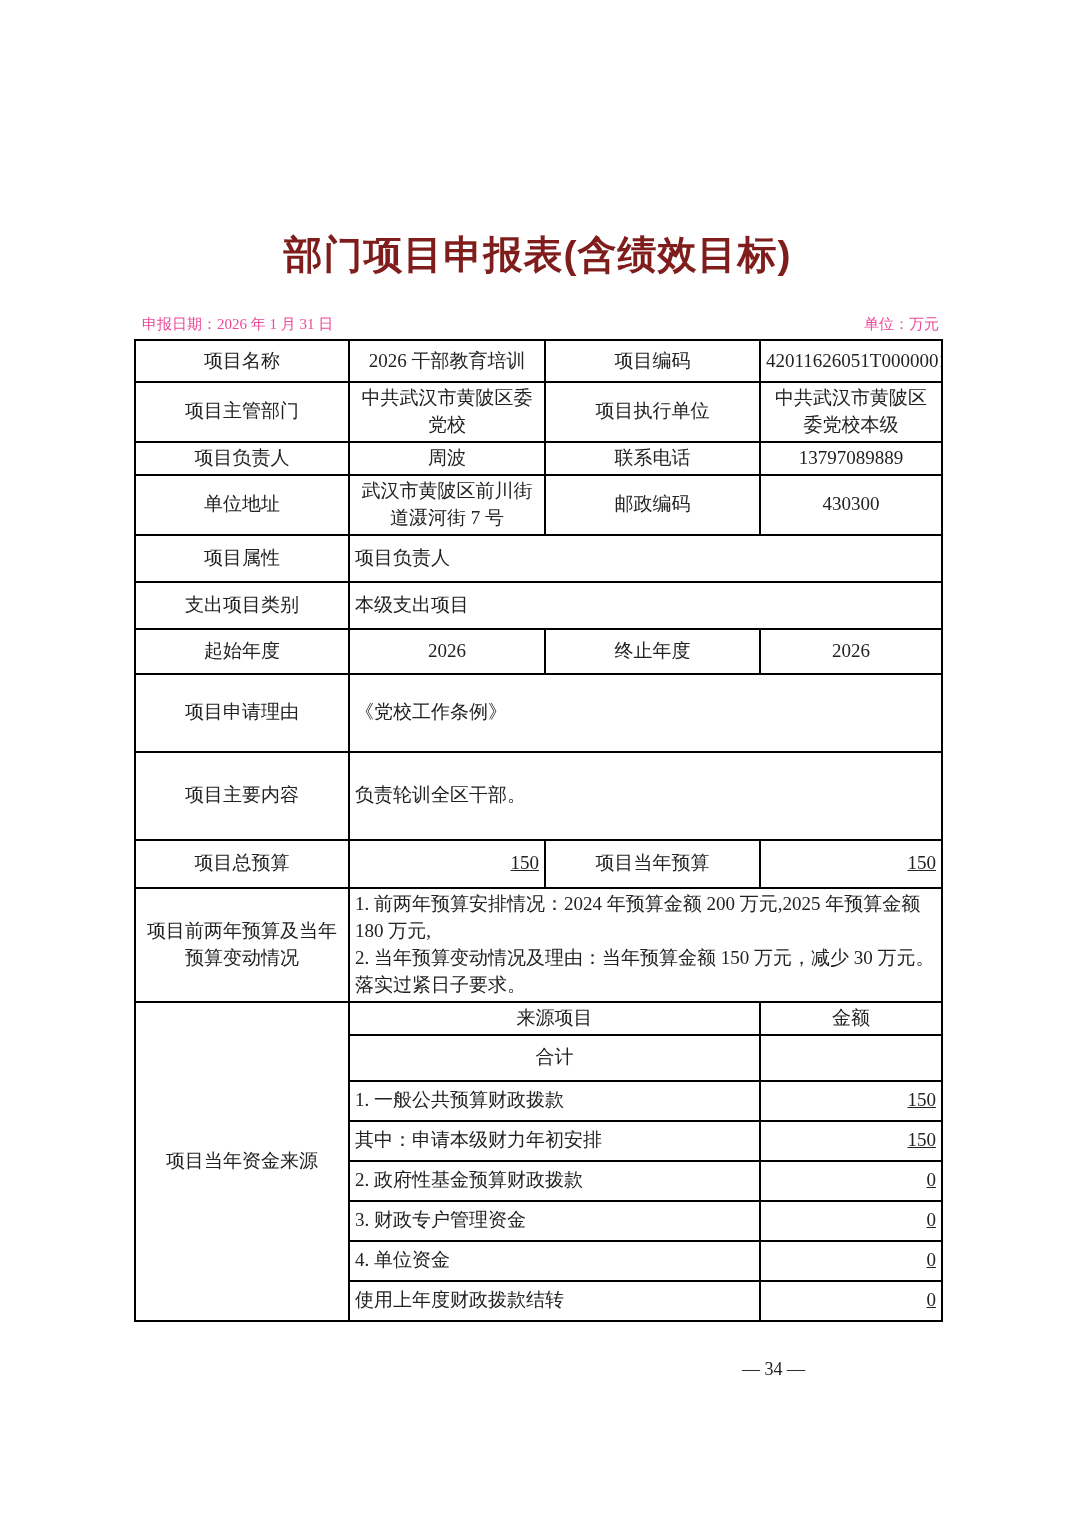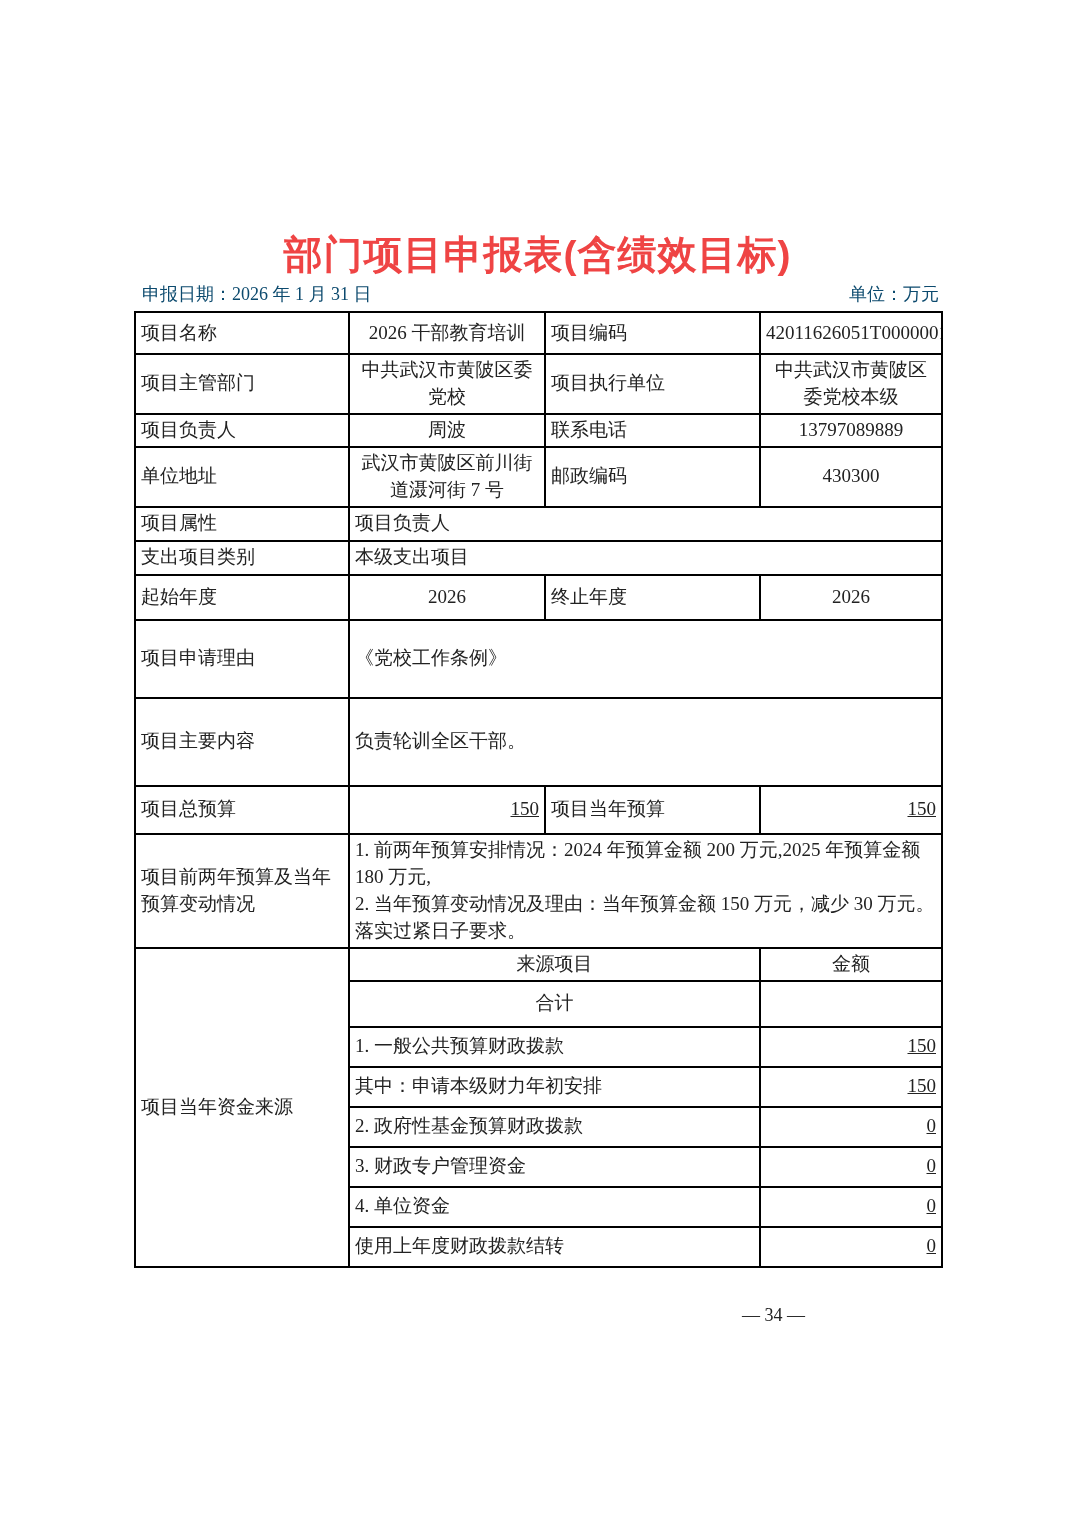--- a/index.html
+++ b/index.html
@@ -23,59 +23,60 @@
     letter-spacing: 0.5px;
     color: #222;
   }
   .main-title {
     margin-top: 38px;
     text-align: center;
     font-family: "Liberation Sans", "DejaVu Sans", sans-serif;
     font-weight: bold;
     font-size: 39px;
     letter-spacing: 1px;
-    color: #ef4444;
+    color: #7f1d1d;
   }
   .meta-row {
+    margin-top: 33px;
     display: flex;
     justify-content: space-between;
-    font-size: 18px;
+    font-size: 15px;
     padding: 0 2px 0 8px;
-    color: #0c4a6e;
+    color: #ec4899;
   }
   table.app-table {
     margin-top: 5px;
     border-collapse: collapse;
     table-layout: fixed;
     width: 807px;
   }
   table.app-table td {
     border: 2px solid #000;
     font-size: 19px;
     line-height: 1.42;
     vertical-align: middle;
     padding: 2px 5px;
     color: #222;
     overflow: hidden;
   }
   .col1 { width: 214px; }
   .col2 { width: 196px; }
   .col3 { width: 215px; }
   .col4 { width: 182px; }
-  td.lbl { padding: 2px 2px; }
+  td.lbl { text-align: center; padding: 2px 2px; }
   td.ctr { text-align: center; }
   td.lft { text-align: left; padding-left: 13px; }
   td.lft2 { text-align: left; padding-left: 7px; }
   td.rgt { text-align: right; padding-right: 5px; text-decoration: underline; }
   td.indent { text-align: left; padding-left: 20px; }
   tr.h42 > td { height: 42px; }
   tr.h54 > td { height: 54px; }
   tr.h44 > td { height: 32px; }
   tr.h49 > td { height: 49px; }
-  tr.h47 > td { height: 34px; }
+  tr.h47 > td { height: 47px; }
   tr.h45 > td { height: 45px; }
   tr.h78 > td { height: 78px; }
   tr.h80 > td { height: 88px; }
   tr.h48 > td { height: 48px; }
   tr.h82 > td { height: 82px; }
   tr.h46 > td { height: 46px; }
   tr.h40 > td { height: 40px; }
   td.history { line-height: 1.44; padding: 4px 6px; }
   .footer {
     margin-top: 37px;

